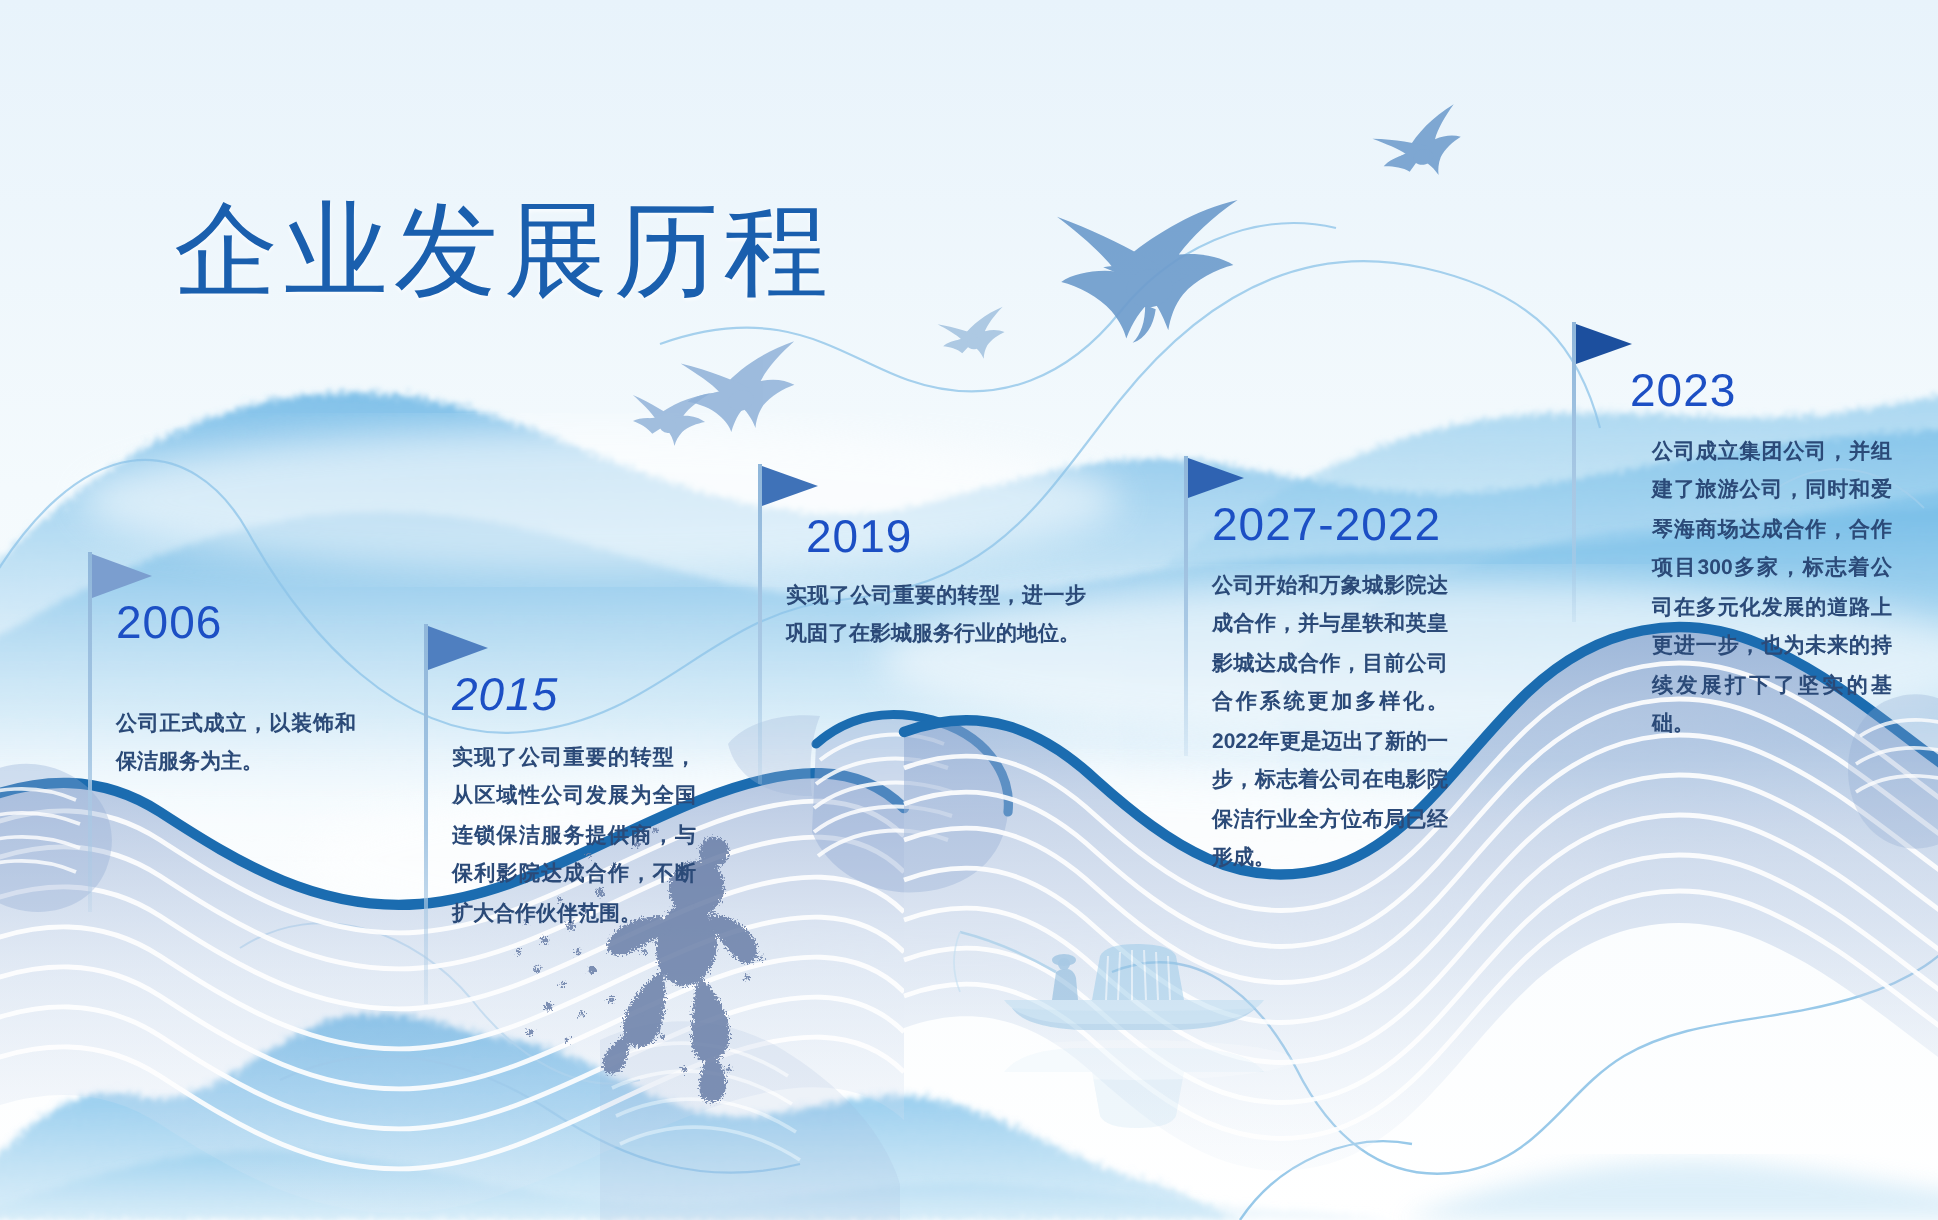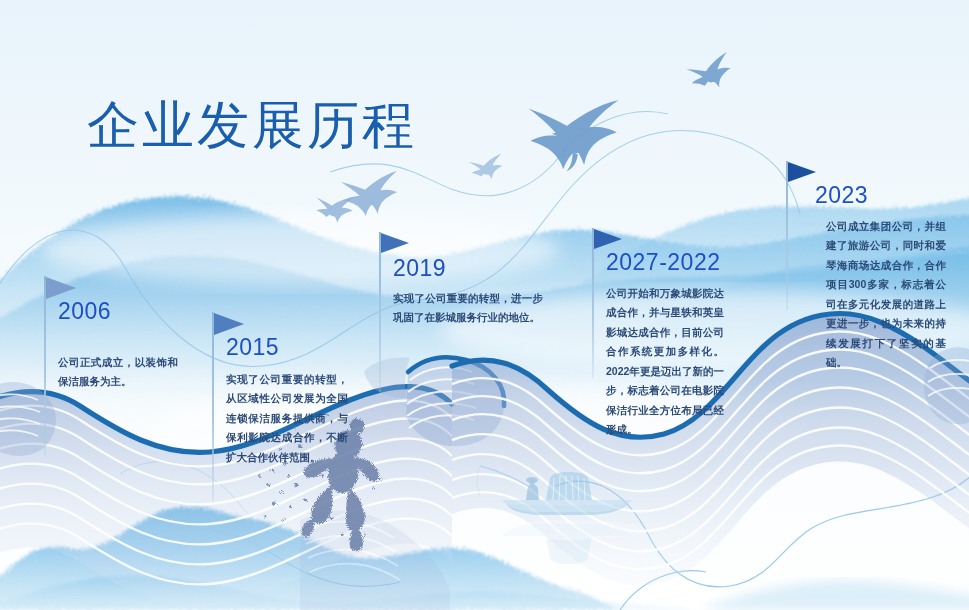--- a/index.html
+++ b/index.html
@@ -65,27 +65,27 @@
   
   #m-2012 { left:44px;  top:276px; }
   #m-2012 .pole  { height:180px; }
   #m-2012 .flag  { top:1px;  border-width:11px 0 11px 30px; border-color:transparent transparent transparent #7b9ecf; }
   #m-2012 .year  { left:14px; top:22px; }
   #m-2012 .desc  { left:14px; top:58px; width:120px;margin-top:19px; }
 
   #m-2015 { left:212px; top:312px; }
   #m-2015 .pole  { height:190px; }
   #m-2015 .flag  { top:1px;  border-width:11px 0 11px 30px; border-color:transparent transparent transparent #4f7fc0; }
-  #m-2015 .year  { left:14px; top:22px; }
+  #m-2015 .year  { left:14px; top:22px;font-style:italic; }
   #m-2015 .desc  { left:14px; top:58px; width:122px; }
 
   #m-2019 { left:379px; top:232px; }
   #m-2019 .pole  { height:160px; }
   #m-2019 .flag  { top:1px;  border-width:10px 0 10px 28px; border-color:transparent transparent transparent #3f72b8; }
-  #m-2019 .year  { left:14px; top:23px; }
+  #m-2019 .year  { left:24px; top:23px; }
   #m-2019 .desc  { left:14px; top:57px; width:150px; }
 
   #m-2021 { left:592px; top:228px; }
   #m-2021 .pole  { height:150px; }
   #m-2021 .flag  { top:1px;  border-width:10px 0 10px 28px; border-color:transparent transparent transparent #2f63b2; }
   #m-2021 .year  { left:14px; top:21px; }
   #m-2021 .desc  { left:14px; top:56px; width:118px; }
 
   #m-2023 { left:786px; top:161px; }
   #m-2023 .pole  { height:150px; }

